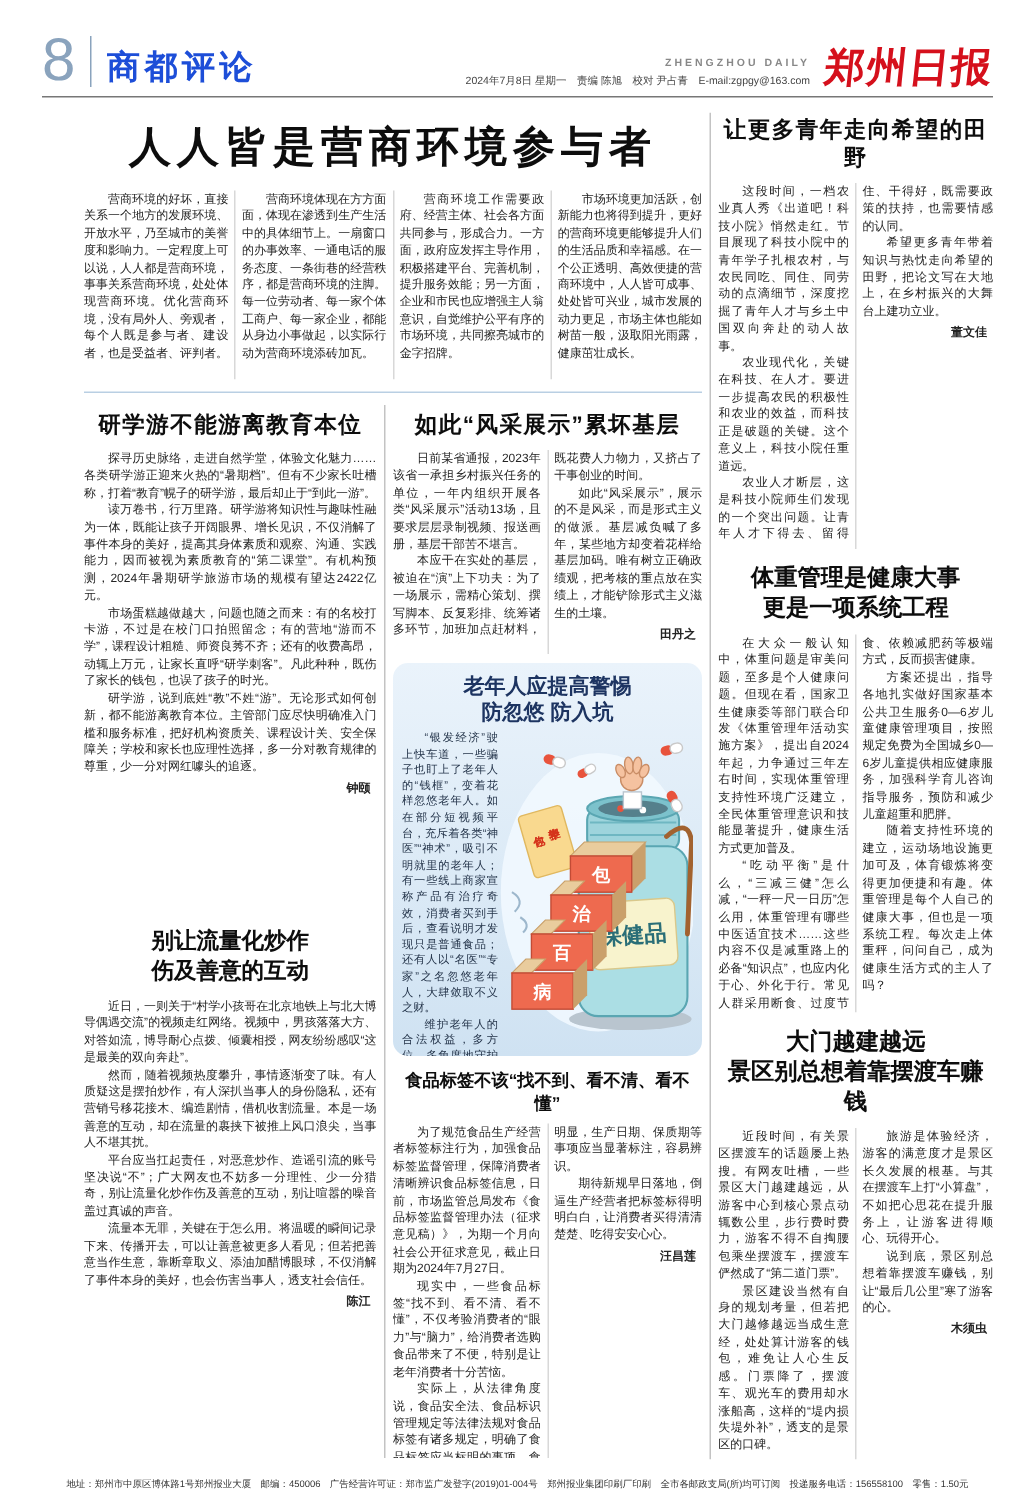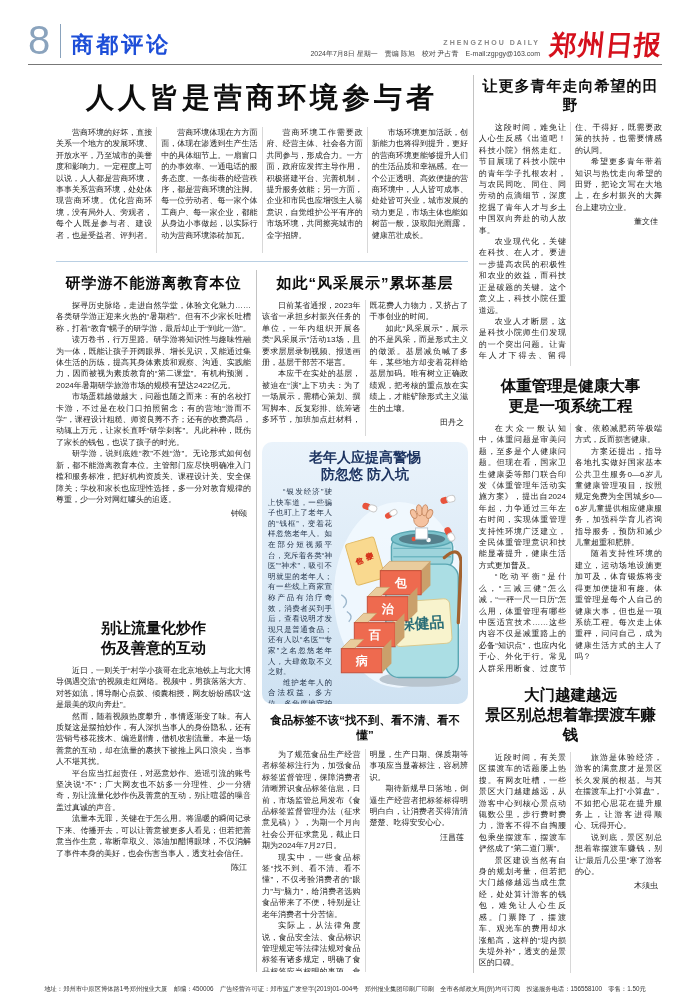--- a/index.html
+++ b/index.html
@@ -21,21 +21,21 @@
   main{display:flex;margin:10px 28px 0 28px;height:898px;overflow:hidden;}
   .left-main{width:412px;margin-left:28px;}
   .vdiv{width:1px;background:#c3c3c3;margin:0 5px;}
   .right-col{width:212px;overflow:hidden;}
   
   article{overflow:hidden;}
   h1,h2,h3{margin:0;color:#0d0d0d;font-weight:bold;text-align:center;}
   .lead-title{font-size:28px;letter-spacing:4px;margin:4px 0 10px 0;}
   p{margin:0;text-indent:2em;text-align:justify;}
   .body-text{font-size:8px;line-height:11.4px;color:#242424;}
-  .byline{text-indent:0;text-align:right;font-weight:normal;padding-right:4px;margin-top:3px;}
+  .byline{text-indent:0;text-align:right;font-weight:bold;padding-right:4px;margin-top:3px;}
   .cols4{column-count:4;column-gap:9px;column-rule:1px solid #d8d8d8;column-fill:auto;height:126px;}
   .cols2{column-count:2;column-gap:9px;column-rule:1px solid #d8d8d8;column-fill:auto;}
   .hr-blue{height:1px;background:#b9cfe3;margin:8px 0 8px 0;}
   .lower{display:flex;height:702px;overflow:hidden;}
   .study-col{width:200px;}
   .mid-col{width:206px;}
   .h-mid{font-size:15px;letter-spacing:1px;margin:4px 0 7px 0;}
   .h-small2{font-size:15px;line-height:20px;margin:6px 0 7px 0;}
   .single{height:300px;overflow:hidden;}
   .single2{height:316px;overflow:hidden;}
@@ -92,21 +92,21 @@
 
       <div class="hr-blue"></div>
 
       <div class="lower">
 
         <div class="study-col">
           <article>
             <h2 class="h-mid">研学游不能游离教育本位</h2>
             <div class="single body-text">
               <p>探寻历史脉络，走进自然学堂，体验文化魅力……各类研学游正迎来火热的“暑期档”。但有不少家长吐槽称，打着“教育”幌子的研学游，最后却止于“到此一游”。</p>
-              <p>读万卷书，行万里路。研学游将知识性与趣味性融为一体，既能让孩子开阔眼界、增长见识，又能通过集体生活的历练，提高其身体素质和观察、沟通、实践能力，因而被视为素质教育的“第二课堂”。有机构预测，2024年暑期研学旅游市场的规模有望达2422亿元。</p>
+              <p>读万卷书，行万里路。研学游将知识性与趣味性融为一体，既能让孩子开阔眼界、增长见识，不仅消解了事件本身的美好，提高其身体素质和观察、沟通、实践能力，因而被视为素质教育的“第二课堂”。有机构预测，2024年暑期研学旅游市场的规模有望达2422亿元。</p>
               <p>市场蛋糕越做越大，问题也随之而来：有的名校打卡游，不过是在校门口拍照留念；有的营地“游而不学”，课程设计粗糙、师资良莠不齐；还有的收费高昂，动辄上万元，让家长直呼“研学刺客”。凡此种种，既伤了家长的钱包，也误了孩子的时光。</p>
               <p>研学游，说到底姓“教”不姓“游”。无论形式如何创新，都不能游离教育本位。主管部门应尽快明确准入门槛和服务标准，把好机构资质关、课程设计关、安全保障关；学校和家长也应理性选择，多一分对教育规律的尊重，少一分对网红噱头的追逐。</p>
               <p class="byline">钟颐</p>
             </div>
           </article>
           <article style="margin-top:12px;">
             <h2 class="h-small2">
               <span>别让流量化炒作</span><br>
               <span>伤及善意的互动</span>
             </h2>
@@ -245,21 +245,21 @@
         </div>
       </div>
     </div>
 
     <div class="vdiv"></div>
 
     <div class="right-col">
       <article>
         <h2 class="r-title">让更多青年走向希望的田野</h2>
         <div class="cols2 body-text r-text">
-          <p>这段时间，难免让人心生反感《出道吧！科技小院》悄然走红。节目展现了科技小院中的青年学子扎根农村，与农民同吃、同住、同劳动的点滴细节，深度挖掘了青年人才与乡土中国双向奔赴的动人故事。</p>
+          <p>这段时间，一档农业真人秀《出道吧！科技小院》悄然走红。节目展现了科技小院中的青年学子扎根农村，与农民同吃、同住、同劳动的点滴细节，深度挖掘了青年人才与乡土中国双向奔赴的动人故事。</p>
           <p>农业现代化，关键在科技、在人才。要进一步提高农民的积极性和农业的效益，而科技正是破题的关键。这个意义上，科技小院任重道远。</p>
           <p>农业人才断层，这是科技小院师生们发现的一个突出问题。让青年人才下得去、留得住、干得好，既需要政策的扶持，也需要情感的认同。</p>
           <p>希望更多青年带着知识与热忱走向希望的田野，把论文写在大地上，在乡村振兴的大舞台上建功立业。</p>
           <p class="byline">董文佳</p>
         </div>
       </article>
 
       <article>
         <h2 class="r-title2">
           <span>体重管理是健康大事</span><br>

